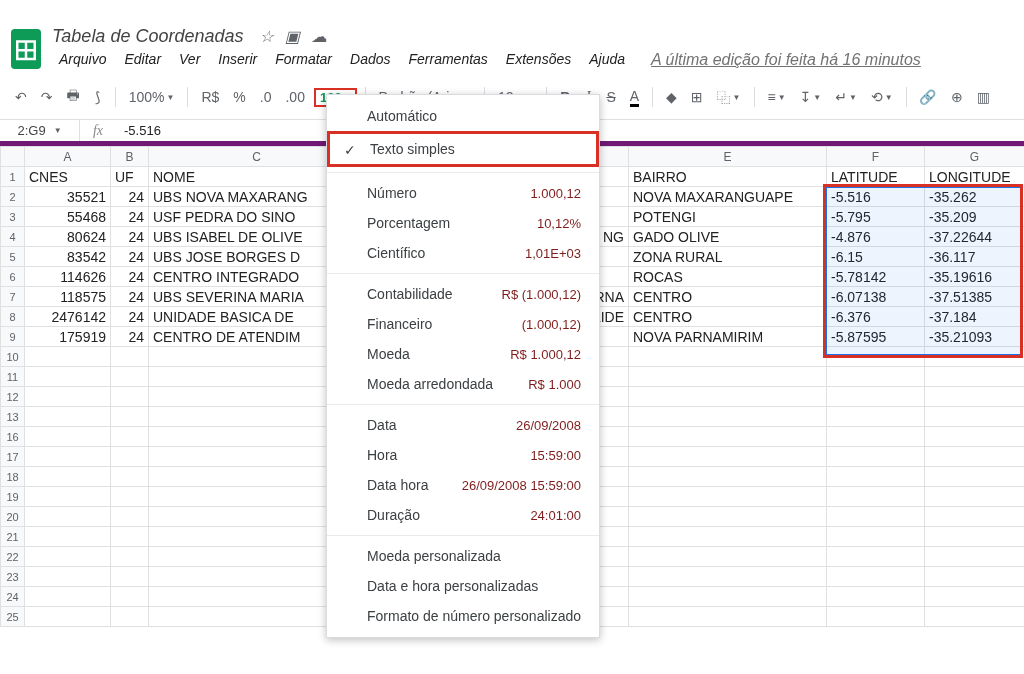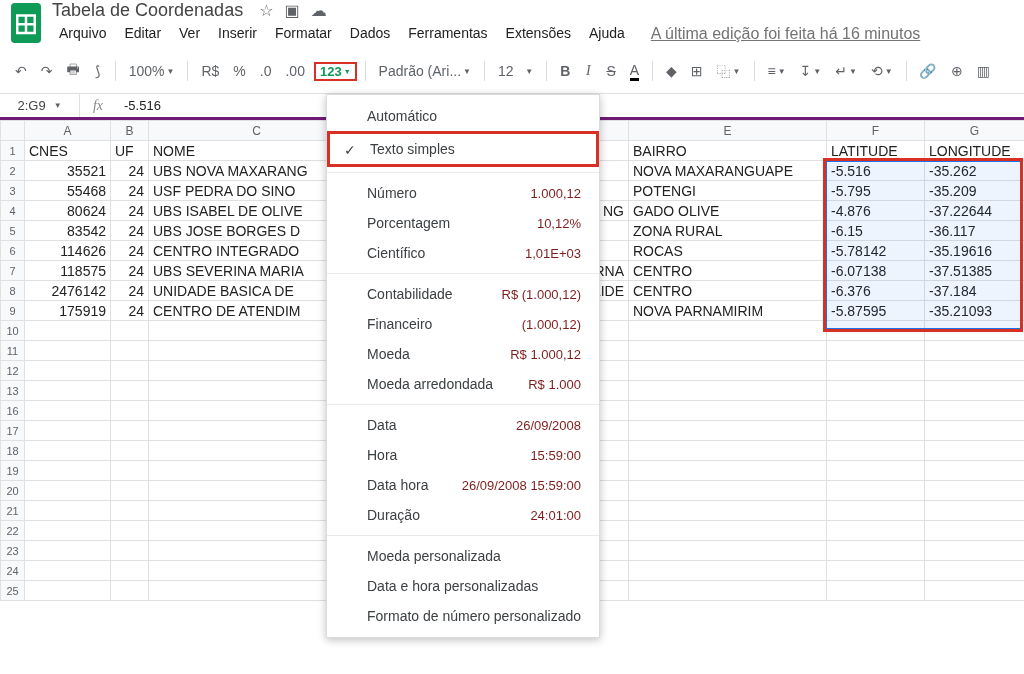--- a/index.html
+++ b/index.html
@@ -1,33 +1,33 @@
 <!DOCTYPE html>
 <html><head>
 <meta charset="utf-8">
 <style>
   * { box-sizing: border-box; font-family: Arial, sans-serif; }
   body { margin: 0; background: #fff; color: #222; font-size: 13px; width: 1024px; height: 674px; overflow: hidden; position: relative; }
-  .header { padding: 0 10px 0; }
+  .header { padding: 26px 10px 0; font-style: italic; }
   .title-row { display: flex; align-items: center; gap: 10px; }
   .logo { width: 32px; height: 42px; display:flex; align-items:center; justify-content:center;}
   .logo svg { width: 30px; height: 40px; }
   .title-block { display:flex; flex-direction:column; }
   .doc-title { font-size: 18px; color:#444; display:flex; align-items:center; gap:10px; }
   .doc-title .icons span { color:#5f6368; margin-left:6px; font-size:16px; }
   .menus { display:flex; gap:4px; font-size:14px; color:#222; margin-top:2px; }
   .menus span { padding:2px 7px; cursor:default; }
   .last-edit { color:#737373; text-decoration:underline; margin-left:8px; font-size:16px;}
   .toolbar { display:flex; align-items:center; gap:4px; padding:6px 10px; border-bottom:1px solid #e0e0e0; margin-top:4px; flex-wrap:nowrap; overflow:hidden;}
   .tb-btn { padding:4px 5px; color:#5f6368; font-size:14px; display:flex; align-items:center; gap:2px; min-width:18px; justify-content:center;}
   .tb-sep { width:1px; height:20px; background:#dadce0; margin:0 4px;}
   .tb-green { color:#0d9b57; font-weight:bold; border:2px solid #d93025; border-radius:0; padding:0 4px; display:flex; align-items:center; gap:2px;}
   .tb-green .arrow { font-size:7px;}
   .arrow-dd { font-size:8px; color:#5f6368;}
-  .formula-bar { display:flex; align-items:center; border-bottom:3px solid #701a75; font-size:13px; height:26px;}
+  .formula-bar { display:flex; align-items:center; border-bottom:5px solid #701a75; font-size:13px; height:26px;}
   .fb-cell { width:80px; text-align:center; border-right:1px solid #e0e0e0; height:100%; display:flex; align-items:center; justify-content:center; gap:8px; color:#444;}
   .fb-fx { width:36px; text-align:center; color:#888; font-style:italic; font-family:serif; font-size:14px;}
   .fb-val { padding-left:8px; color:#222;}
   .sheet { position:relative; }
   table { border-collapse:collapse; width:100%; table-layout:fixed;}
   th, td { border:1px solid #e0e0e0; height:20px; font-size:14px; padding:0 4px; overflow:hidden; white-space:nowrap; text-align:left;}
   th { background:#f8f9fa; color:#5f6368; font-weight:normal; text-align:center; font-size:12px;}
   .rownum { width:24px; text-align:center; background:#f8f9fa; color:#5f6368; font-size:11px;}
   .num { text-align:right; }
   col.c-rn{width:24px;} col.c-a{width:86px;} col.c-b{width:38px;} col.c-c{width:216px;} col.c-d{width:264px;} col.c-e{width:198px;} col.c-f{width:98px;} col.c-g{width:100px;}

